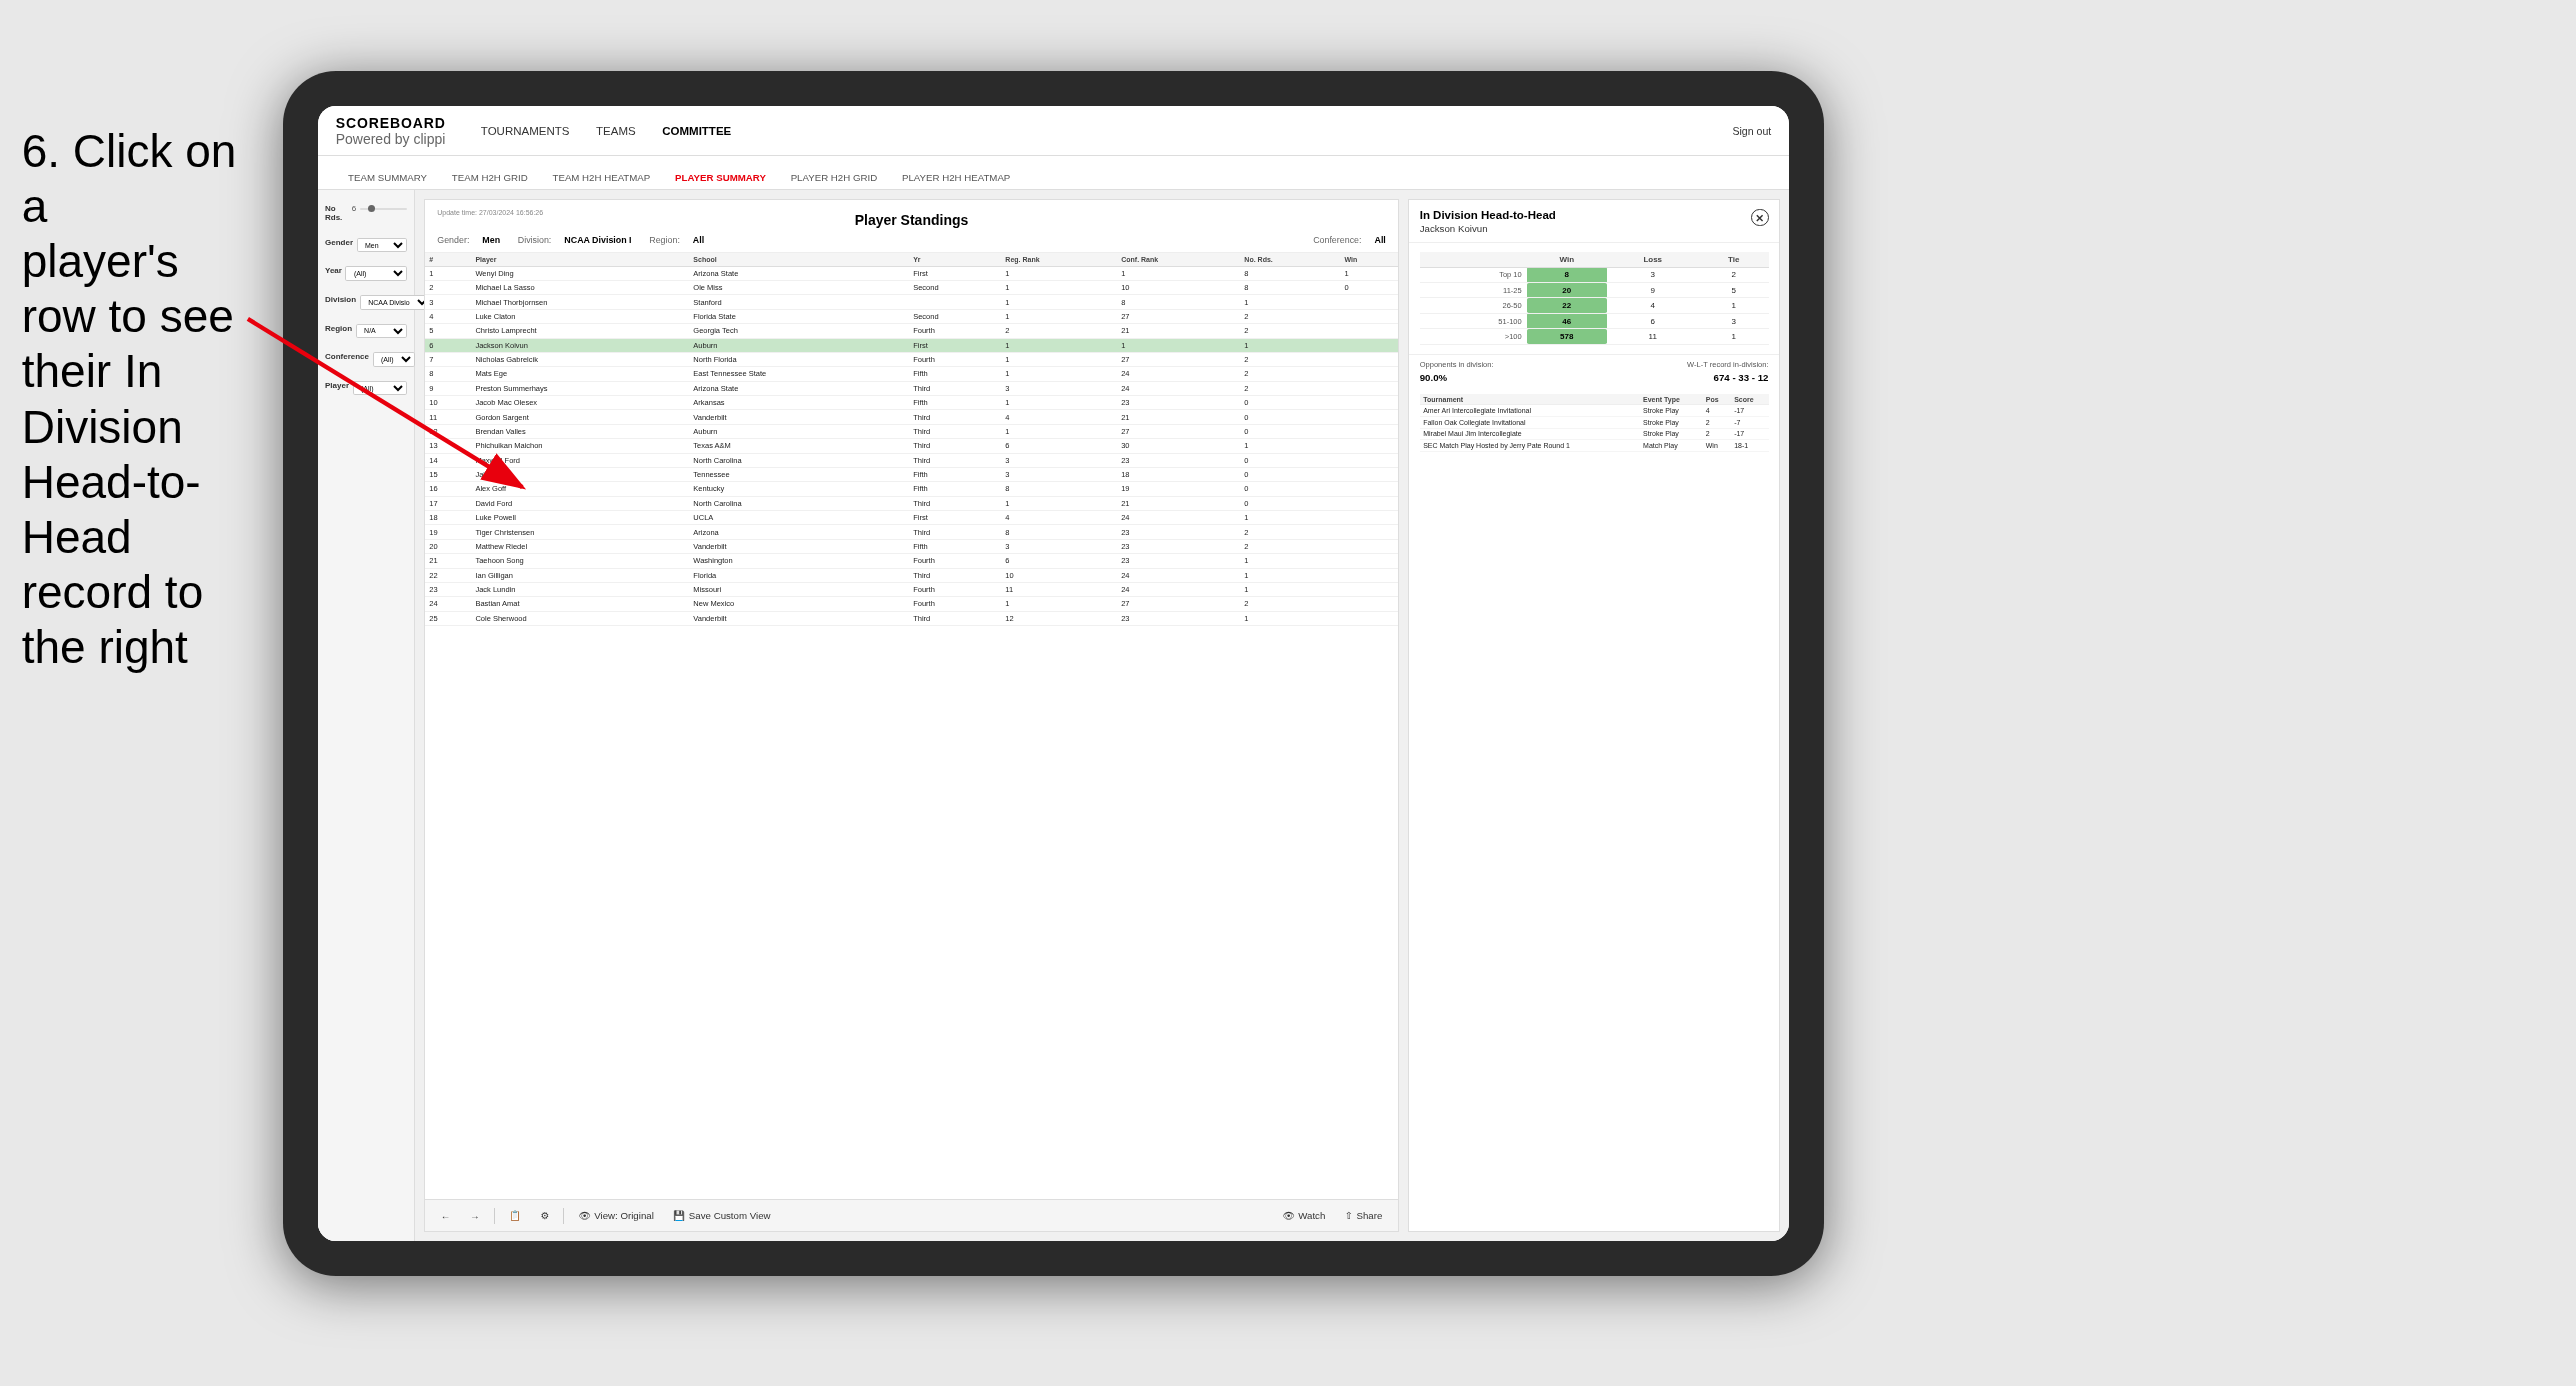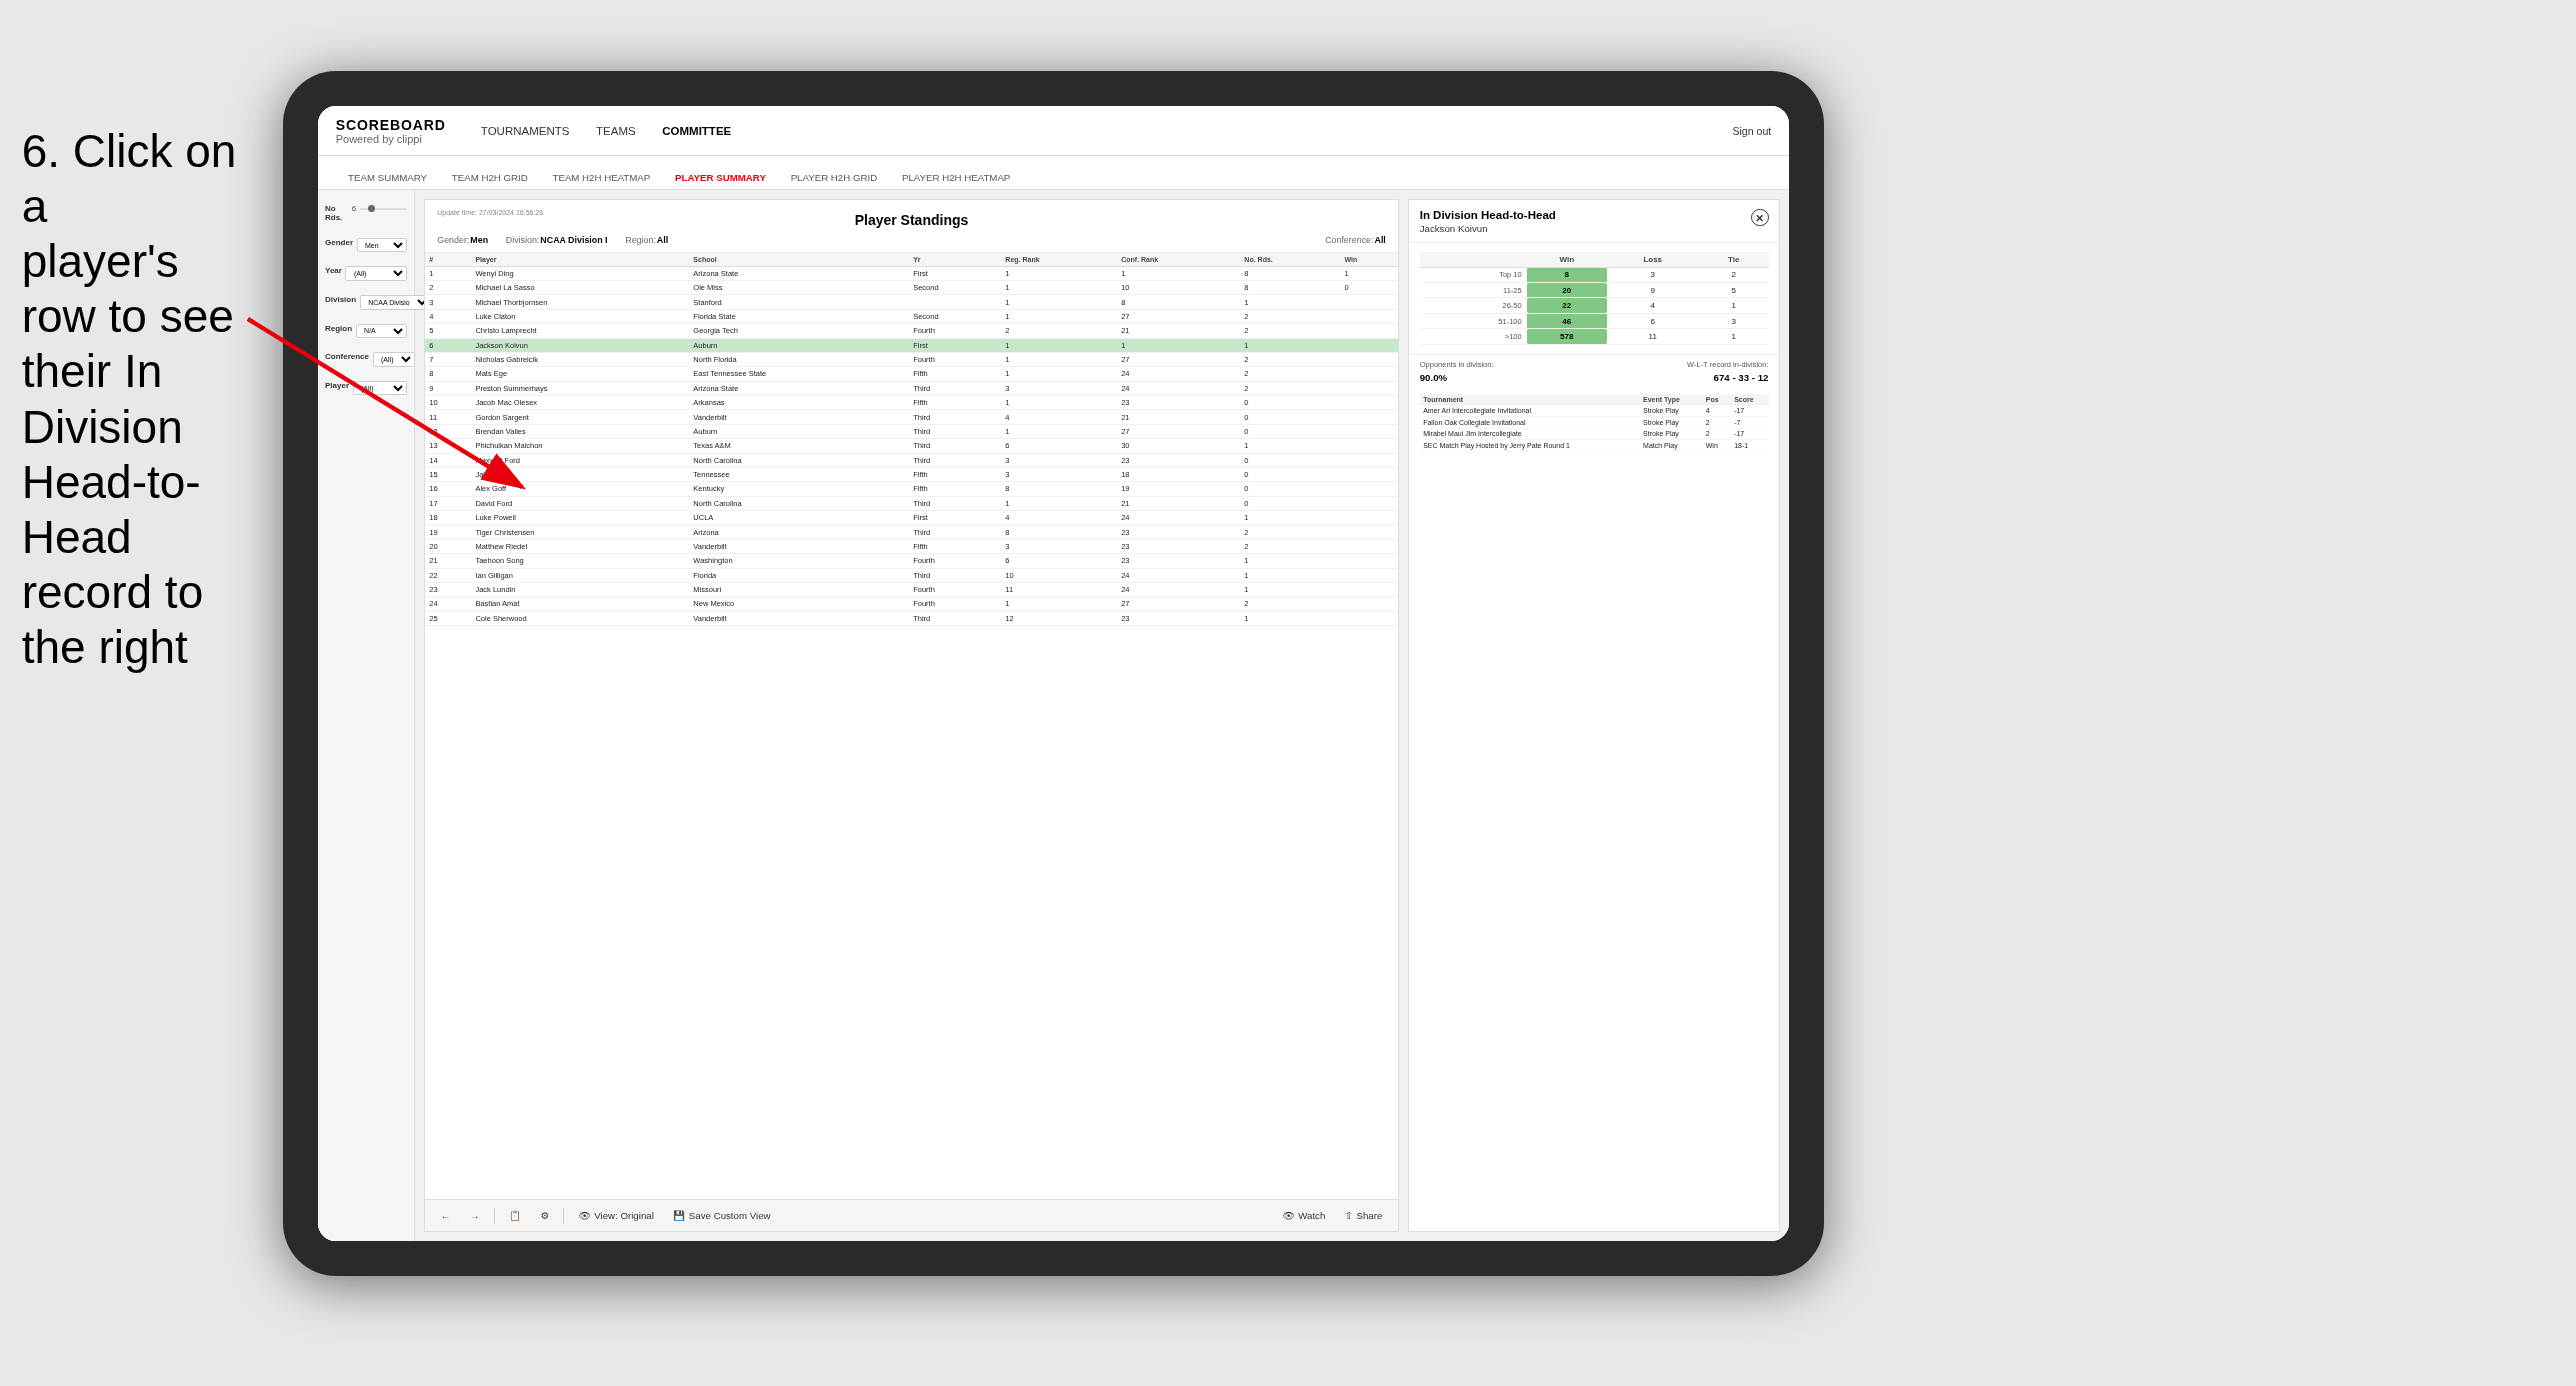--- a/index.html
+++ b/index.html
@@ -65,21 +65,21 @@
     }
 
     .logo-scoreboard {
       font-size: 14px;
       font-weight: 900;
       color: #000;
       letter-spacing: 0.9px;
     }
 
     .logo-powered {
-      font-size: 11px;
+      font-size: 14px;
       color: #666;
     }
 
     .nav-items {
       display: flex;
       gap: 26.6px;
       flex: 1;
     }
 
     .nav-item {
@@ -227,21 +227,21 @@
     .filters-row {
       display: flex;
       gap: 17.7px;
       font-size: 8.9px;
       color: #333;
       padding: 3.5px 0;
     }
 
     .filter-item {
       display: flex;
-      gap: 1px;
+      gap: 13px;
     }
 
     .filter-label {
       color: #666;
     }
 
     .filter-value {
       font-weight: 600;
       color: #000;
     }

